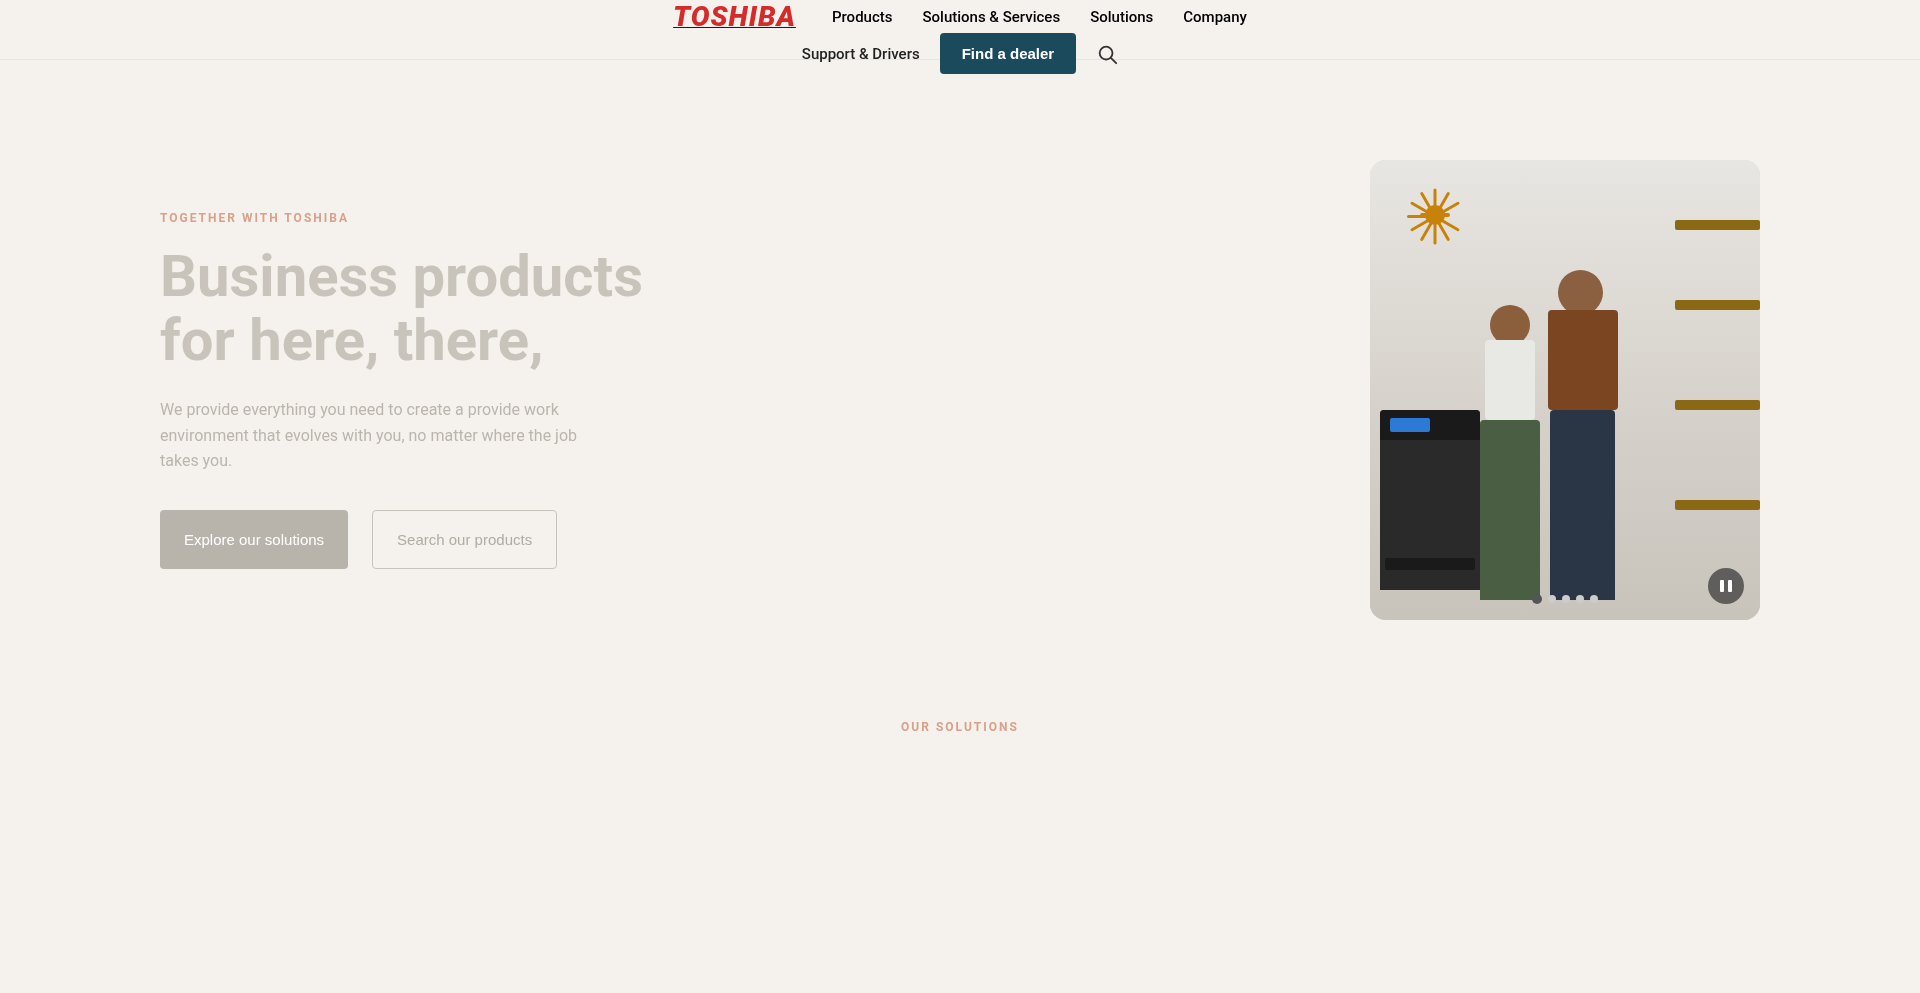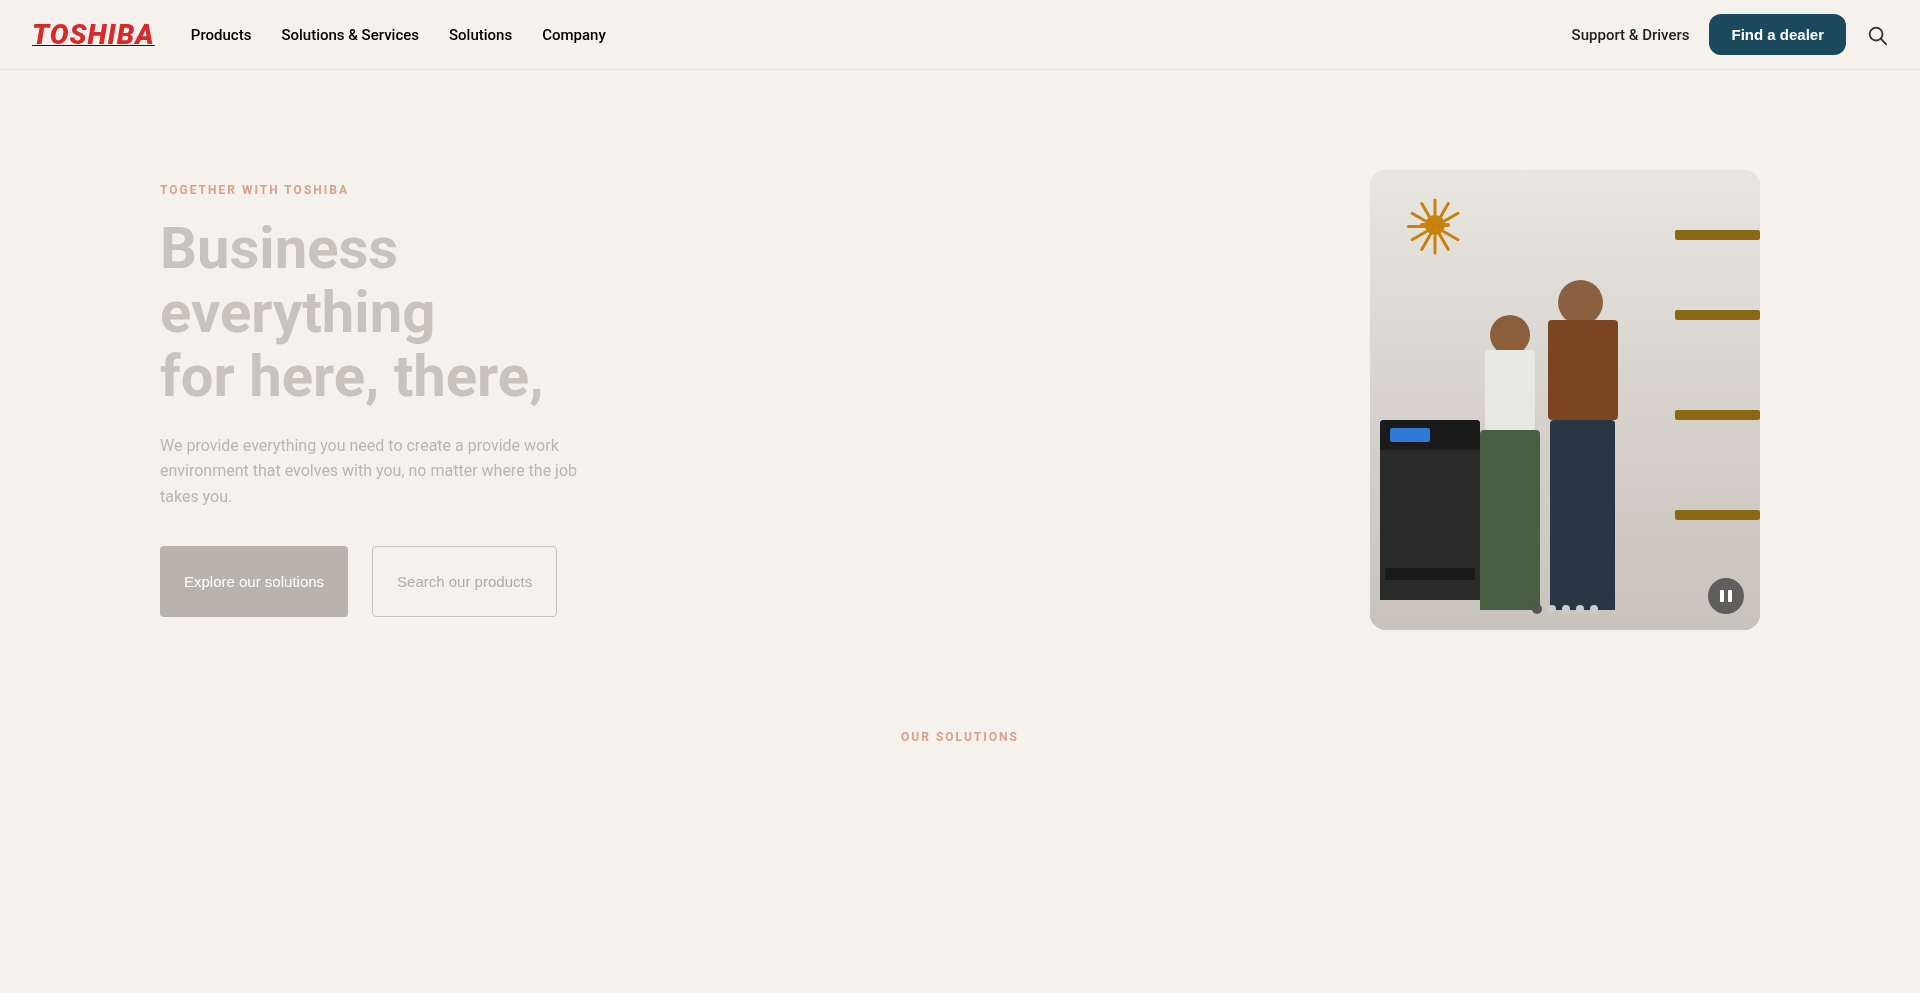--- a/index.html
+++ b/index.html
@@ -10,25 +10,26 @@
       color: #333;
       min-height: 993px;
     }
 
     
     .navbar {
       display: flex;
       align-items: center;
       justify-content: space-between;
       background-color: #f5f2ed;
-      padding: 0 32px;
-      height: 70px;
+      padding: 0 52px;
+      height: 60px;
       border-bottom: 1px solid #e8e4de;
       position: relative;
       z-index: 100;
+      flex-direction: column;
     }
 
     .navbar-left {
       display: flex;
       align-items: center;
       gap: 36px;
     }
 
     .logo-text {
       font-size: 28px;
@@ -62,21 +63,21 @@
       text-decoration: none;
       color: #222;
       font-size: 15px;
       font-weight: 500;
     }
 
     .find-dealer-btn {
       background-color: #1a4a5c;
       color: #fff;
       border: none;
-      border-radius: 12px;
+      border-radius: 4px;
       padding: 12px 22px;
       font-size: 15px;
       font-weight: 600;
       cursor: pointer;
     }
 
     .search-icon-btn {
       background: none;
       border: none;
       cursor: pointer;
@@ -142,21 +143,21 @@
       font-size: 15px;
       font-weight: 500;
       cursor: pointer;
     }
 
     .btn-outline {
       background-color: transparent;
       color: #b0aca4;
       border: 1.5px solid #c8c4bc;
       border-radius: 4px;
-      padding: 26px 24px;
+      padding: 20px 24px;
       font-size: 15px;
       font-weight: 500;
       cursor: pointer;
     }
 
     
     .hero-image-wrapper {
       flex: 0 0 auto;
       width: 390px;
       height: 460px;
@@ -461,21 +462,21 @@
       </svg>
     </button>
   </div>
 </nav>
 
 <section class="hero">
 
   <div class="hero-content">
     <p class="hero-eyebrow">TOGETHER WITH TOSHIBA</p>
     <h1 class="hero-title">
-      <span>Business everything</span><br>
+      <span>Business products</span><br>
       <span>for here, there,</span><br>
     </h1>
     <p class="hero-description">We provide everything you need to create a provide work environment that evolves with you, no matter where the job takes you.</p>
     <div class="hero-buttons">
       <button class="btn-primary">Explore our solutions</button>
       <button class="btn-outline">Search our products</button>
     </div>
   </div>
 
   <div class="hero-image-wrapper">

